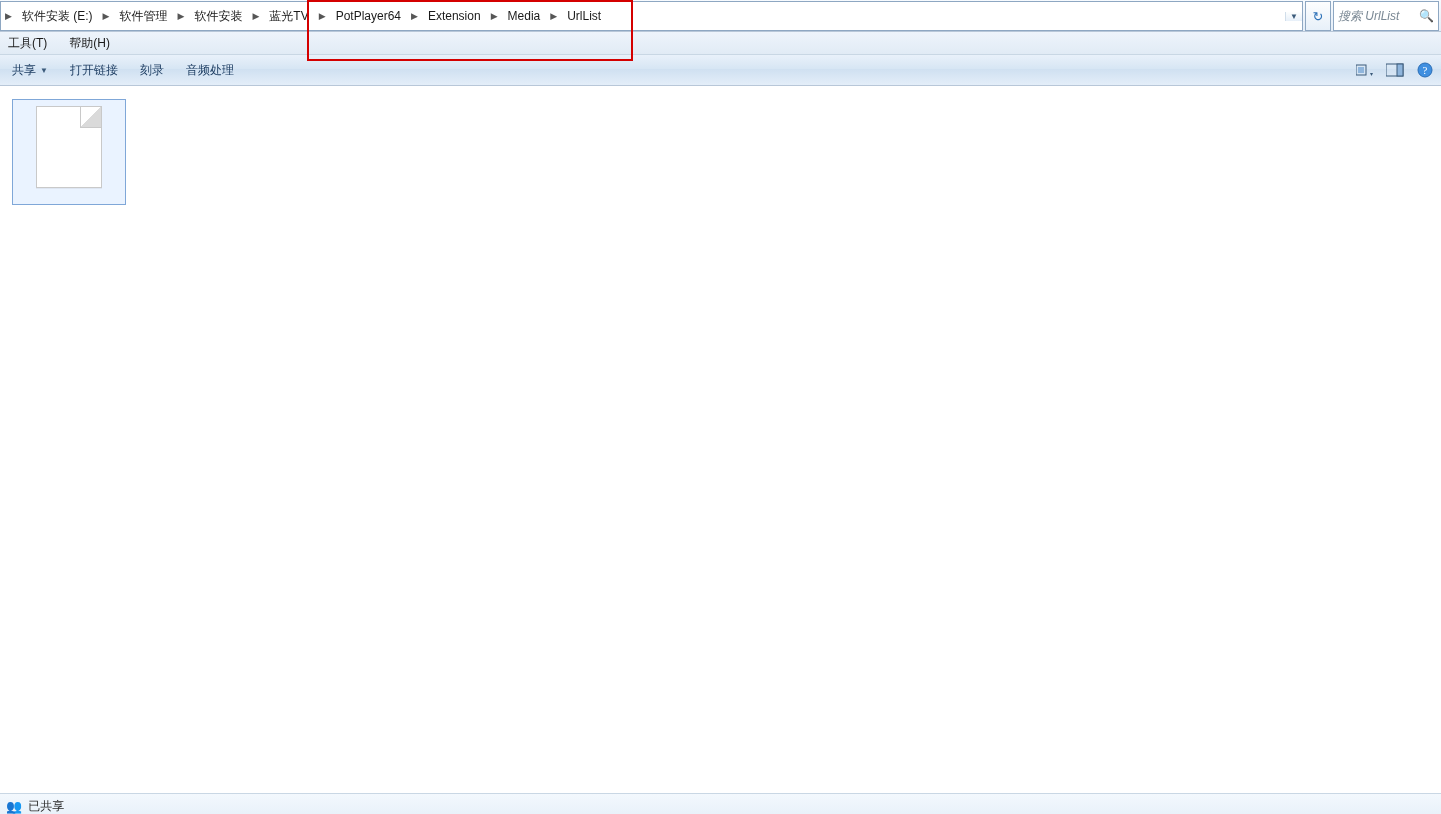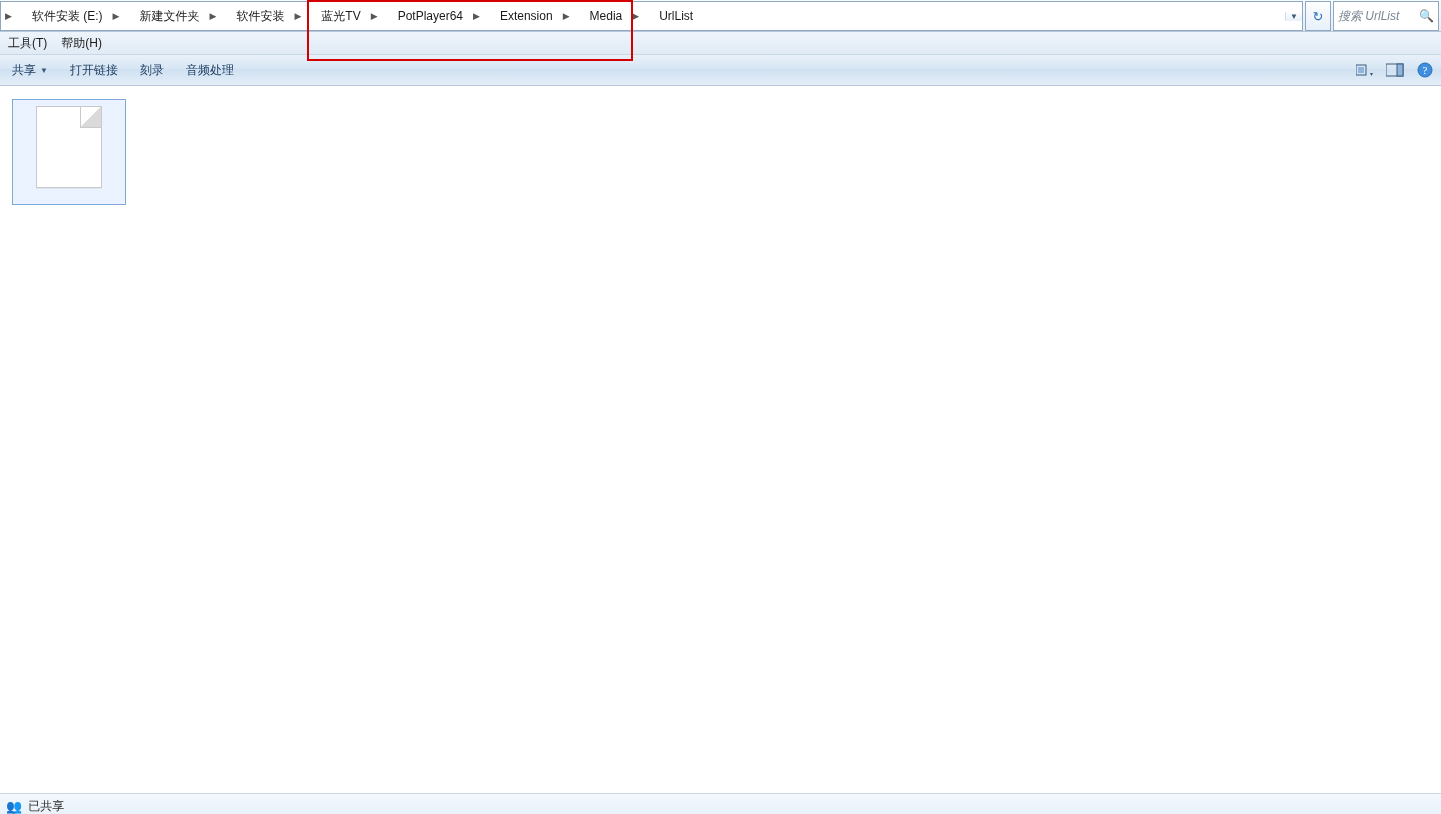--- a/index.html
+++ b/index.html
@@ -33,21 +33,20 @@
     position: relative;
   }
   .bc-item {
     display: flex;
     align-items: center;
     height: 100%;
     padding: 0 6px 0 6px;
     color: #1a1a1a;
     cursor: default;
     white-space: nowrap;
-    margin-left: 10px;
   }
   .bc-sep {
     padding: 0 4px;
     color: #565656;
     font-size: 9px;
     cursor: default;
   }
   .addr-drop {
     width: 16px;
     display: flex;
@@ -100,21 +99,21 @@
     pointer-events: none;
     box-sizing: border-box;
   }
   .menu-row {
     height: 22px;
     background: linear-gradient(#eef4fb,#e1ebf5);
     border-bottom: 1px solid #c9d7e4;
     display: flex;
     align-items: center;
     padding-left: 8px;
-    gap: 14px;
+    gap: 22px;
   }
   .menu-item {
     color: #1a1a1a;
     cursor: default;
   }
   .tool-row {
     height: 30px;
     background: linear-gradient(#e9f1fa 0%, #d7e6f4 45%, #cfe0f1 46%, #e4eef9 100%);
     border-bottom: 1px solid #b8c7d8;
     display: flex;
@@ -209,21 +208,21 @@
   svg { display:block; }
 </style>
 </head>
 <body>
 
 <div class="addr-row">
   <div class="breadcrumb">
     <span class="bc-sep">▶</span>
     <span class="bc-item">软件安装 (E:)</span>
     <span class="bc-sep">▶</span>
-    <span class="bc-item">新建文件夹</span>
+    <span class="bc-item">软件管理</span>
     <span class="bc-sep">▶</span>
     <span class="bc-item">软件安装</span>
     <span class="bc-sep">▶</span>
     <span class="bc-item">蓝光TV</span>
     <span class="bc-sep">▶</span>
     <span class="bc-item">PotPlayer64</span>
     <span class="bc-sep">▶</span>
     <span class="bc-item">Extension</span>
     <span class="bc-sep">▶</span>
     <span class="bc-item">Media</span>

